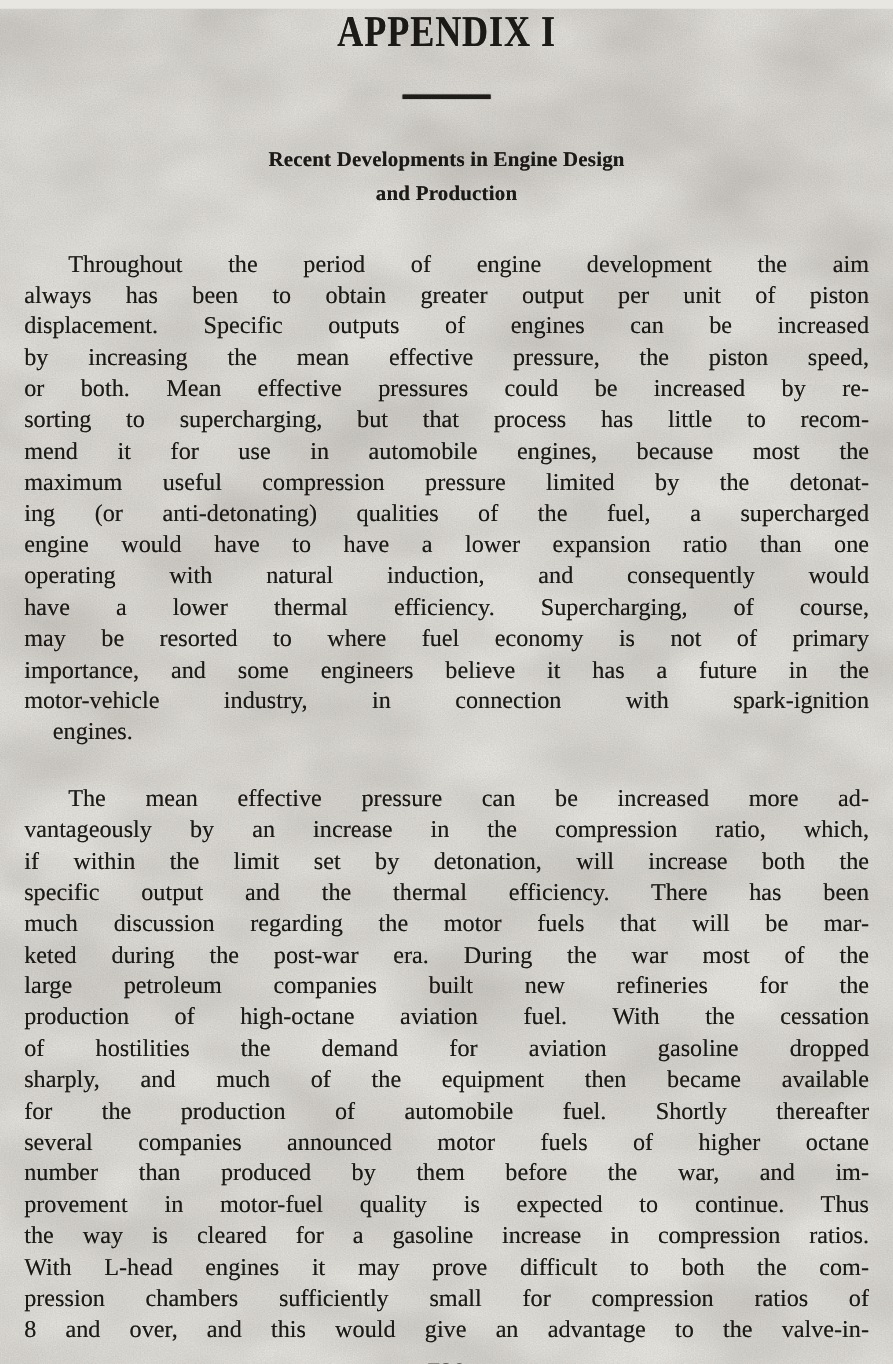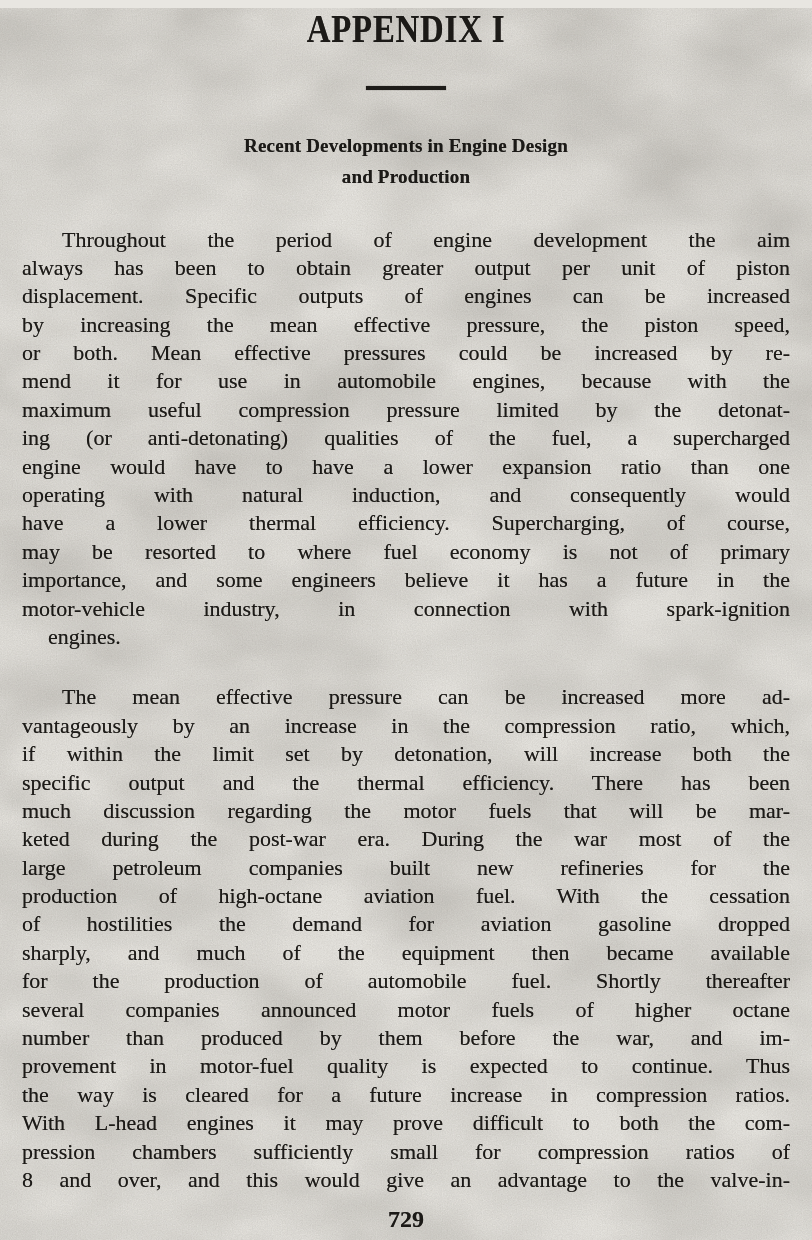--- a/index.html
+++ b/index.html
@@ -97,21 +97,22 @@
     <div>and Production</div>
   </div>
 
   <div class="body-text">
       <div class="paragraph">
         <div class="line first">Throughout the period of engine development the aim</div>
         <div class="line">always has been to obtain greater output per unit of piston</div>
         <div class="line">displacement. Specific outputs of engines can be increased</div>
         <div class="line">by increasing the mean effective pressure, the piston speed,</div>
         <div class="line">or both. Mean effective pressures could be increased by re-</div>
-        <div class="line">mend it for use in automobile engines, because with the</div>
+        <div class="line">sorting to supercharging, but that process has little to recom-</div>
+        <div class="line">mend it for use in automobile engines, because most the</div>
         <div class="line">maximum useful compression pressure limited by the detonat-</div>
         <div class="line">ing (or anti-detonating) qualities of the fuel, a supercharged</div>
         <div class="line">engine would have to have a lower expansion ratio than one</div>
         <div class="line">operating with natural induction, and consequently would</div>
         <div class="line">have a lower thermal efficiency. Supercharging, of course,</div>
         <div class="line">may be resorted to where fuel economy is not of primary</div>
         <div class="line">importance, and some engineers believe it has a future in the</div>
         <div class="line">motor-vehicle industry, in connection with spark-ignition</div>
         <div class="line endline">engines.</div>
       </div>
@@ -123,21 +124,21 @@
         <div class="line">much discussion regarding the motor fuels that will be mar-</div>
         <div class="line">keted during the post-war era. During the war most of the</div>
         <div class="line">large petroleum companies built new refineries for the</div>
         <div class="line">production of high-octane aviation fuel. With the cessation</div>
         <div class="line">of hostilities the demand for aviation gasoline dropped</div>
         <div class="line">sharply, and much of the equipment then became available</div>
         <div class="line">for the production of automobile fuel. Shortly thereafter</div>
         <div class="line">several companies announced motor fuels of higher octane</div>
         <div class="line">number than produced by them before the war, and im-</div>
         <div class="line">provement in motor-fuel quality is expected to continue. Thus</div>
-        <div class="line">the way is cleared for a future increase in compression ratios.</div>
+        <div class="line">the way is cleared for a gasoline increase in compression ratios.</div>
         <div class="line">With L-head engines it may prove difficult to both the com-</div>
         <div class="line">pression chambers sufficiently small for compression ratios of</div>
         <div class="line">8 and over, and this would give an advantage to the valve-in-</div>
       </div>
     </div>
 
   <div class="page-number">729</div>
 
   <svg class="grain" width="812" height="1240" aria-hidden="true">
     <filter id="fineNoise">

